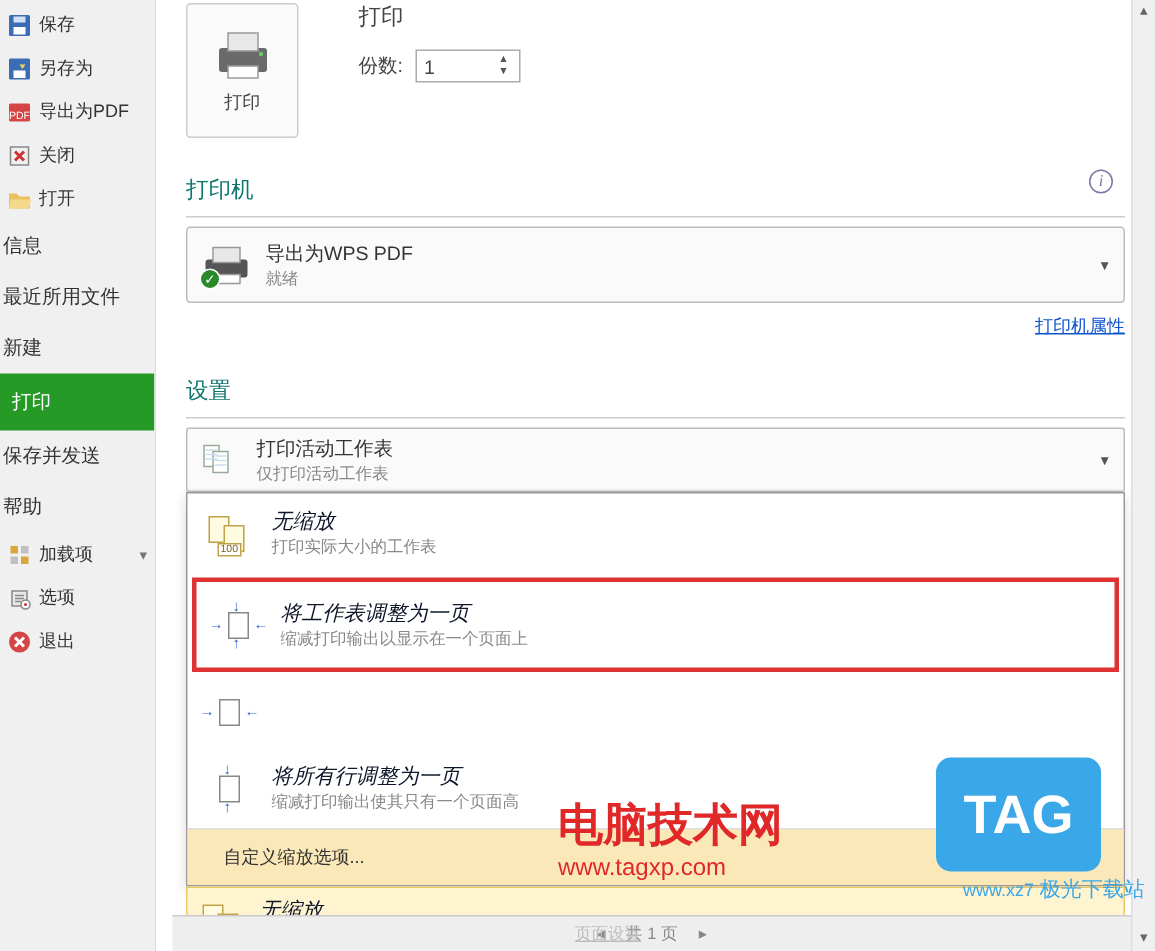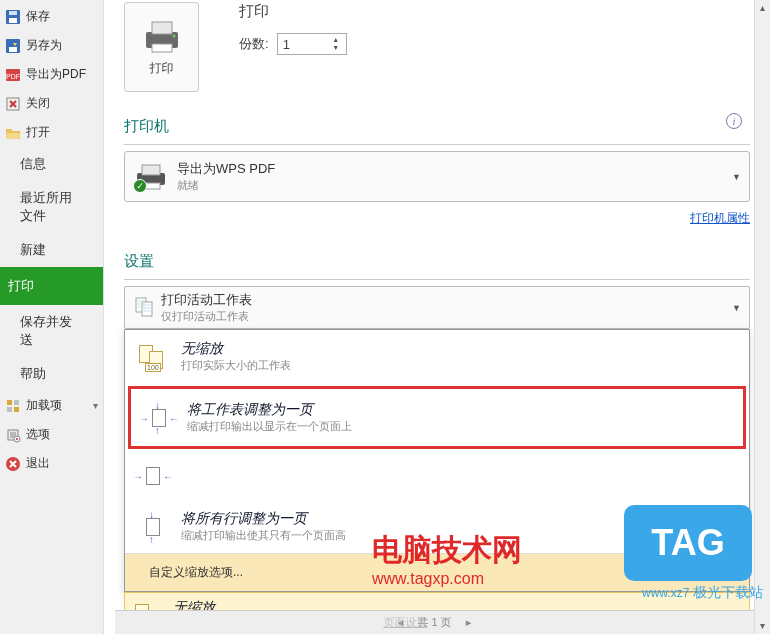--- a/index.html
+++ b/index.html
@@ -6,21 +6,21 @@
 body { background: #fff; width: 770px; height: 634px; overflow: hidden; position: relative; }
 
 .container { display: flex; height: 100%; }
 
 .sidebar { width: 103px; background: #f0f0f0; padding-top: 2px; position: relative; }
 .sidebar-item { display: flex; align-items: center; padding: 6px 5px; cursor: pointer; font-size: 12px; color: #333; gap: 5px; }
 .sidebar-item.indented { padding-left: 5px; }
 .sidebar-item .icon { width: 16px; height: 16px; display: inline-flex; align-items: center; justify-content: center; flex-shrink: 0; }
 .sidebar-item.active { background: #269a26; color: #fff; position: relative; padding: 10px 8px; font-size: 13px; }
 .sidebar-item.active::after { content: ""; position: absolute; right: -10px; top: 50%; transform: translateY(-50%); border: 10px solid transparent; border-left-color: #269a26; }
-.sidebar-heading { padding: 8px 20px; font-size: 13px; color: #333; }
+.sidebar-heading { padding: 8px 2px; font-size: 13px; color: #333; }
 
 .main { flex: 1; background: #fff; padding: 0 20px; border-left: 1px solid #ddd; position: relative; }
 
 .print-top { display: flex; align-items: flex-start; padding-top: 2px; gap: 40px; }
 .print-btn-box { width: 75px; height: 90px; border: 1px solid #ccc; border-radius: 3px; display: flex; flex-direction: column; align-items: center; justify-content: center; gap: 6px; cursor: pointer; background: #fafafa; }
 .printer-svg { width: 40px; height: 36px; }
 .print-title { font-size: 15px; color: #444; margin-bottom: 10px; }
 .copies-row { display: flex; align-items: center; gap: 8px; font-size: 13px; color: #444; margin-top: 12px; }
 .copies-input { width: 70px; height: 22px; border: 1px solid #aaa; padding: 0 5px; font-size: 13px; display: flex; align-items: center; justify-content: space-between; }
 .spinner { display: flex; flex-direction: column; }
@@ -34,40 +34,40 @@
 .printer-box { border: 1px solid #bbb; border-radius: 3px; background: #fafafa; padding: 8px 10px; display: flex; align-items: center; gap: 10px; cursor: pointer; position: relative; }
 .printer-box .dd { position: absolute; right: 8px; top: 50%; transform: translateY(-50%); font-size: 9px; color: #555; }
 .printer-icon { width: 32px; height: 28px; position: relative; }
 .printer-icon .badge { position: absolute; bottom: -2px; left: -2px; width: 14px; height: 14px; background: #2a8a2a; border-radius: 50%; border: 1px solid #fff; display: flex; align-items: center; justify-content: center; color: #fff; font-size: 9px; }
 .printer-text .name { font-size: 13px; color: #333; }
 .printer-text .status { font-size: 11px; color: #888; }
 
 .printer-props { text-align: right; margin-top: 6px; }
 .printer-props a { font-size: 12px; color: #1155cc; text-decoration: underline; cursor: pointer; }
 
-.setting-box { border: 1px solid #bbb; border-radius: 2px; background: #fafafa; padding: 4px 8px; display: flex; align-items: center; cursor: pointer; position: relative; margin-top: 4px; }
+.setting-box { border: 1px solid #bbb; border-radius: 2px; background: #fafafa; padding: 4px 8px; display: flex; align-items: center; gap: 10px; cursor: pointer; position: relative; margin-top: 4px; }
 .setting-box .dd { position: absolute; right: 8px; top: 50%; transform: translateY(-50%); font-size: 9px; color: #555; }
 .setting-icon { width: 28px; height: 26px; display: flex; align-items: center; justify-content: center; }
 .setting-text .t1 { font-size: 13px; color: #333; }
 .setting-text .t2 { font-size: 11px; color: #888; }
 
 .dropdown { border: 1px solid #999; background: #fff; margin-top: 0px; box-shadow: 0 3px 8px rgba(0,0,0,0.15); position: relative; }
 .dd-item { display: flex; align-items: center; padding: 10px 14px; gap: 14px; cursor: pointer; }
 .dd-item.highlight { border: 3px solid #d33; margin: 3px; padding: 12px 14px; }
 .dd-item.custom { background: #fbe8b8; border-top: 1px solid #ddd; padding: 10px 24px; font-size: 12px; color: #333; }
 .dd-icon { width: 28px; height: 28px; display: flex; align-items: center; justify-content: center; flex-shrink: 0; }
 .dd-text .dt1 { font-size: 14px; color: #0f172a; font-style: italic; }
 .dd-text .dt2 { font-size: 11px; color: #888; }
 
 .current-scale { border: 1px solid #e8c767; background: #fff4d0; padding: 6px 10px; display: flex; align-items: center; gap: 10px; position: relative; }
 .current-scale .dd { position: absolute; right: 8px; top: 50%; transform: translateY(-50%); font-size: 9px; color: #555; }
 
 .watermark1 { position: absolute; left: 372px; top: 530px; font-size: 30px; font-weight: bold; color: #e02828; z-index: 10; }
 .watermark1-url { position: absolute; left: 372px; top: 570px; font-size: 16px; color: #e02828; z-index: 10; }
-.watermark2 { position: absolute; left: 624px; top: 505px; width: 128px; height: 76px; background: #3aa7e8; border-radius: 10px; display: flex; align-items: center; justify-content: center; font-size: 36px; font-weight: bold; color: #fff; z-index: 9; }
+.watermark2 { position: absolute; left: 624px; top: 505px; width: 110px; height: 76px; background: #3aa7e8; border-radius: 10px; display: flex; align-items: center; justify-content: center; font-size: 36px; font-weight: bold; color: #fff; z-index: 9; }
 .watermark2-sub { position: absolute; left: 642px; top: 584px; font-size: 14px; color: #3aa7e8; z-index: 10; }
 
 .scrollbar-right { position: absolute; right: 0; top: 0; width: 16px; height: 100%; background: #f0f0f0; border-left: 1px solid #ddd; }
 .sb-btn { height: 16px; text-align: center; font-size: 10px; color: #666; cursor: pointer; line-height: 16px; }
 
 .bottom-bar { position: absolute; left: 115px; right: 16px; bottom: 0; height: 24px; background: #eee; border-top: 1px solid #ccc; display: flex; align-items: center; justify-content: center; font-size: 11px; color: #888; gap: 10px; }
 .bb-btn { width: 14px; text-align: center; cursor: pointer; }
 
 .pages-icon { position: relative; width: 28px; height: 24px; }
 .pages-icon .p1, .pages-icon .p2 { position: absolute; width: 14px; height: 18px; border: 1px solid #bfa24a; background: #fffbe0; }

